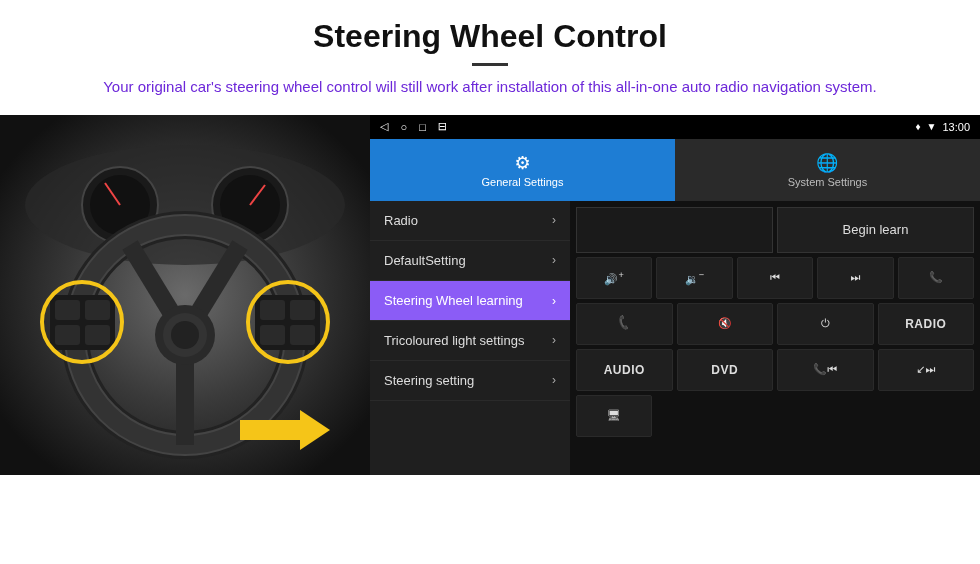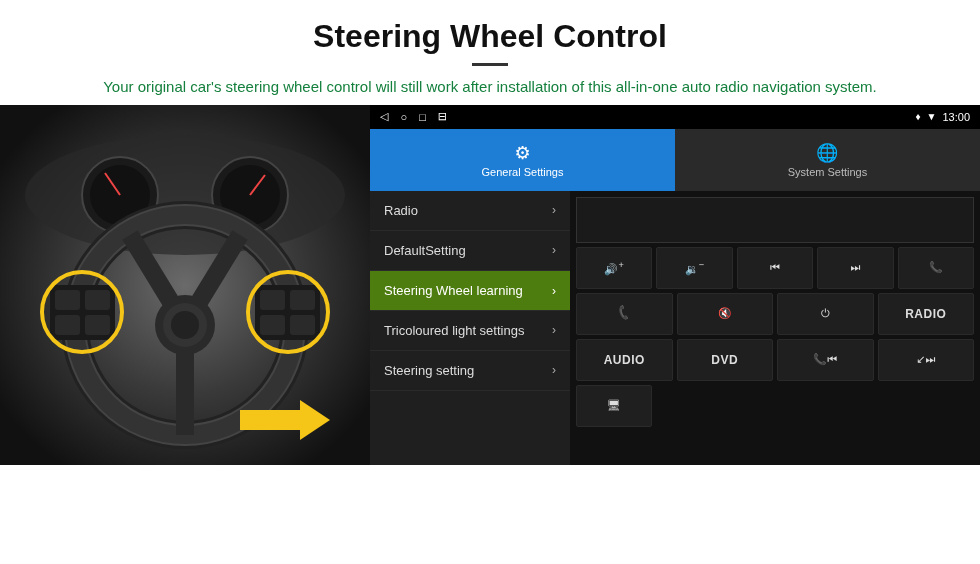--- a/index.html
+++ b/index.html
@@ -7,37 +7,37 @@
       width: 980px;
       min-height: 564px;
       font-family: Arial, sans-serif;
       background: #fff;
       overflow: hidden;
     }
 
     
     .header {
       text-align: center;
-      padding: 18px 60px 6px;
+      padding: 18px 60px 16px;
     }
     .header h1 {
       font-size: 32px;
       font-weight: 900;
       color: #111;
       margin-bottom: 8px;
     }
     .header-divider {
       width: 36px;
       height: 3px;
       background: #333;
       margin: 0 auto 10px;
     }
     .header p {
       font-size: 15px;
-      color: #15803d;
+      color: #6d28d9;
       line-height: 1.5;
     }
 
     
     .main-content {
       display: flex;
       width: 980px;
       height: 360px;
     }
 
@@ -134,21 +134,21 @@
       display: flex;
       align-items: center;
       justify-content: space-between;
       padding: 12px 14px;
       border-bottom: 1px solid #2a2a2a;
       cursor: pointer;
       font-size: 13px;
       color: #ddd;
     }
     .menu-item.active {
-      background: #4d7c0f;
+      background: #8b5cf6;
       color: #fff;
       align-items: flex-end;
     }
     .menu-chevron {
       color: #aaa;
       font-size: 12px;
     }
     .menu-item.active .menu-chevron {
       color: #fff;
     }
@@ -340,20 +340,21 @@
         <div class="menu-item">
           <span>Steering setting</span>
           <span class="menu-chevron">›</span>
         </div>
       </div>
 
       <div class="controls-area">
 
         <div class="controls-row-top">
           <div class="empty-box"></div>
+          <button class="begin-learn-btn">Begin learn</button>
         </div>
 
         <div class="controls-grid">
           <div class="btn-row">
             <button class="ctrl-btn">
               <span>🔊<sup>+</sup></span>
             </button>
             <button class="ctrl-btn">
               <span>🔉<sup>−</sup></span>
             </button>

